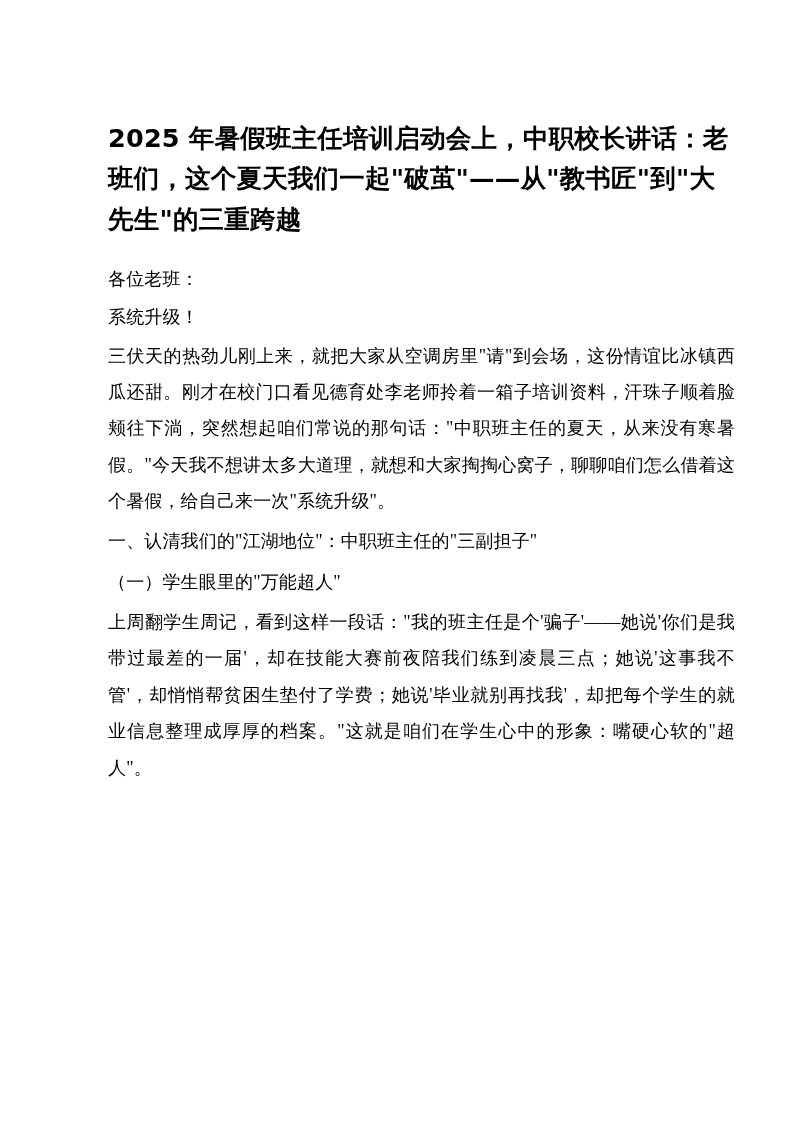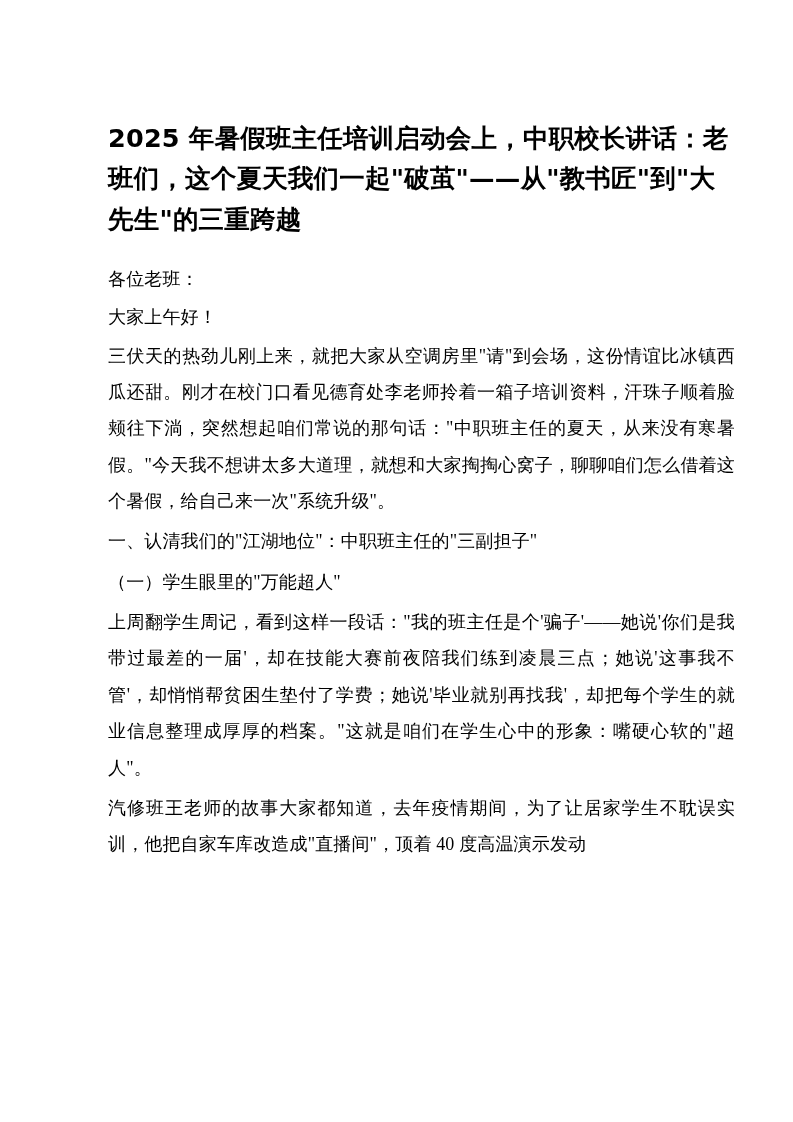--- a/index.html
+++ b/index.html
@@ -45,19 +45,18 @@
     margin-bottom: 2px;
   }
 </style>
 </head>
 <body>
 
 <div class="page">
   <h1 class="doc-title">2025 年暑假班主任培训启动会上，中职校长讲话：老班们，这个夏天我们一起"破茧"——从"教书匠"到"大先生"的三重跨越</h1>
 
   <p class="para tight">各位老班：</p>
-  <p class="para tight">大家上午好！</p>
+  <p class="para tight">系统升级！</p>
   <p class="para">三伏天的热劲儿刚上来，就把大家从空调房里"请"到会场，这份情谊比冰镇西瓜还甜。刚才在校门口看见德育处李老师拎着一箱子培训资料，汗珠子顺着脸颊往下淌，突然想起咱们常说的那句话："中职班主任的夏天，从来没有寒暑假。"今天我不想讲太多大道理，就想和大家掏掏心窝子，聊聊咱们怎么借着这个暑假，给自己来一次"系统升级"。</p>
   <p class="para">一、认清我们的"江湖地位"：中职班主任的"三副担子"</p>
   <p class="para">（一）学生眼里的"万能超人"</p>
   <p class="para">上周翻学生周记，看到这样一段话："我的班主任是个'骗子'——她说'你们是我带过最差的一届'，却在技能大赛前夜陪我们练到凌晨三点；她说'这事我不管'，却悄悄帮贫困生垫付了学费；她说'毕业就别再找我'，却把每个学生的就业信息整理成厚厚的档案。"这就是咱们在学生心中的形象：嘴硬心软的"超人"。</p>
-  <p class="para">汽修班王老师的故事大家都知道，去年疫情期间，为了让居家学生不耽误实训，他把自家车库改造成"直播间"，顶着 40 度高温演示发动</p>
 </div>
 
 </body></html>

